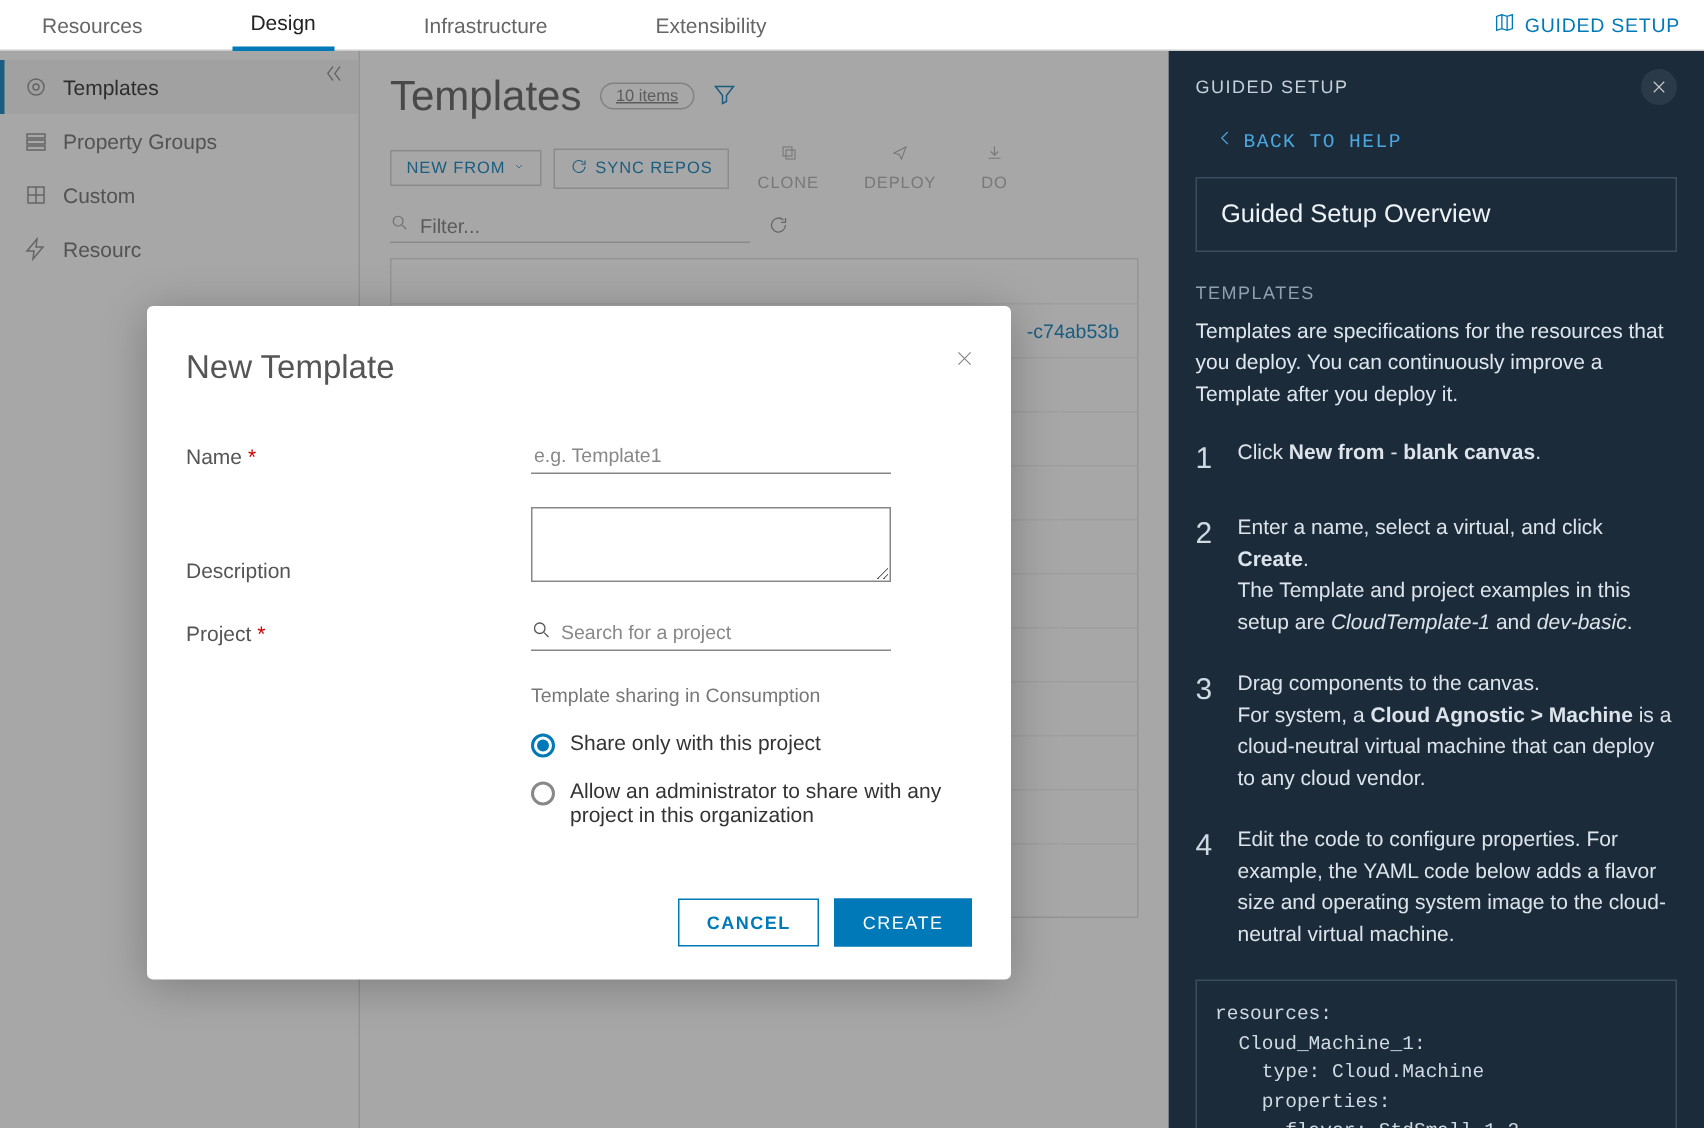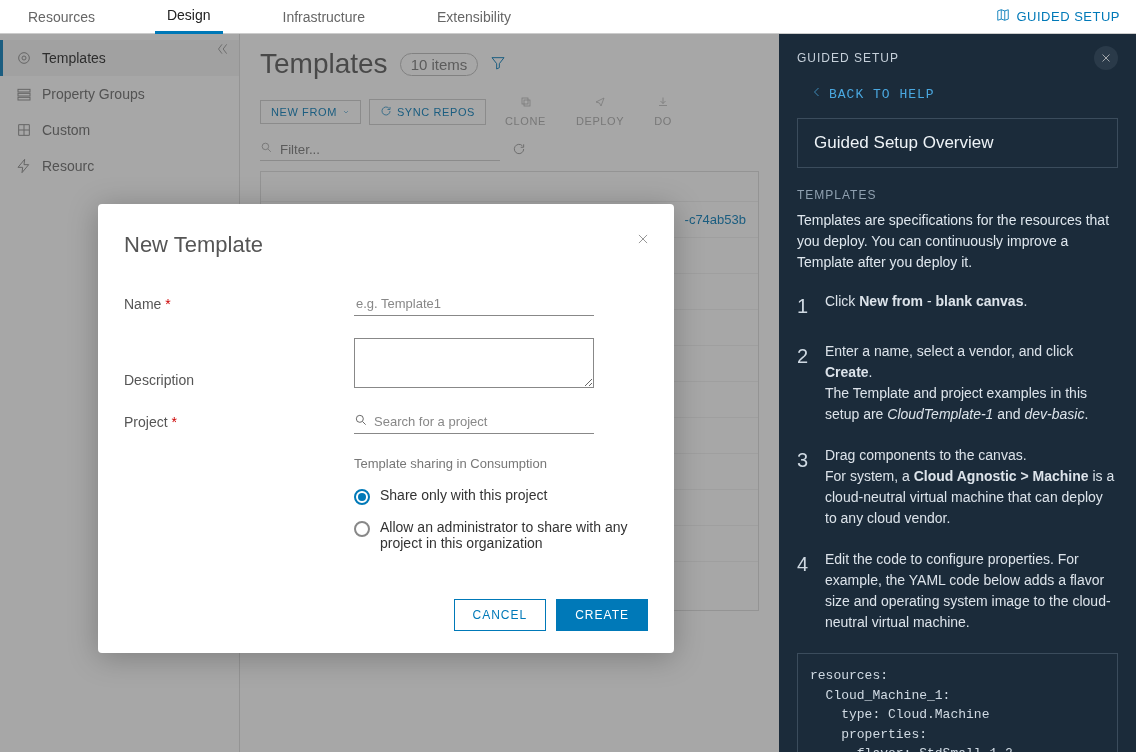--- a/index.html
+++ b/index.html
@@ -22,21 +22,21 @@
 .sidebar { width: 240px; border-right: 1px solid #ddd; padding-top: 6px; position: relative; }
 .sidebar .collapse { position: absolute; top: 8px; right: 10px; color: #888; cursor: pointer; }
 .sidebar .item { display: flex; align-items: center; gap: 10px; padding: 10px 16px; color: #666; cursor: pointer; font-size: 14px; }
 .sidebar .item.active { background: #f4f4f4; color: #222; border-left: 3px solid #0079b8; padding-left: 13px; }
 .sidebar .icon { width: 16px; height: 16px; display: inline-flex; align-items: center; justify-content: center; color: #888; }
 .sidebar .icon svg { width: 16px; height: 16px; }
 
 .content { flex: 1; padding: 14px 20px; position: relative; }
 .page-title-row { display: flex; align-items: center; gap: 12px; margin-bottom: 10px; }
 .page-title { font-size: 28px; font-weight: 300; color: #555; }
-.count-badge { border: 1px solid #bbb; border-radius: 12px; padding: 2px 10px; font-size: 15px; color: #777; }
+.count-badge { border: 1px solid #bbb; border-radius: 12px; padding: 2px 10px; font-size: 11px; color: #777; text-decoration: underline; }
 .filter-icon { color: #0079b8; cursor: pointer; }
 
 .toolbar { display: flex; gap: 8px; align-items: center; margin-bottom: 6px; }
 .tbtn { border: 1px solid #ccc; background: #fff; color: #0079b8; font-size: 11px; padding: 5px 10px; letter-spacing: .6px; cursor: pointer; display: inline-flex; align-items: center; gap: 5px; }
 .tbtn.disabled { color: #aaa; border-color: transparent; cursor: default; flex-direction: column; }
 .filter-row { display: flex; align-items: center; gap: 8px; color: #999; margin-bottom: 10px; }
 .filter-input { border: none; border-bottom: 1px solid #ccc; width: 240px; padding: 3px 0 3px 20px; background: transparent; color: #666; }
 .filter-row .refresh { margin-left: 4px; color: #888; cursor: pointer; }
 .search-wrap { position: relative; }
 .search-wrap .mag { position: absolute; left: 0; top: 2px; color: #999; }
@@ -76,21 +76,21 @@
 .modal .psearch { position: relative; }
 .modal .psearch .mag2 { position: absolute; left: 0; top: 3px; color: #555; }
 .modal .psearch input { padding-left: 20px; }
 .modal .subhead { font-size: 13px; color: #777; margin: 0 0 16px 230px; }
 .modal .radio-row { display: flex; align-items: flex-start; gap: 10px; margin: 0 0 14px 230px; font-size: 14px; color: #333; }
 .modal .radio { width: 16px; height: 16px; border-radius: 50%; border: 2px solid #0079b8; display: inline-flex; align-items: center; justify-content: center; flex-shrink: 0; margin-top: 2px; }
 .modal .radio.checked::after { content: ""; width: 8px; height: 8px; border-radius: 50%; background: #0079b8; }
 .modal .radio.unchecked { border-color: #888; }
 .modal .actions { display: flex; justify-content: flex-end; gap: 10px; margin-top: 48px; }
 .modal .btn { font-size: 12px; letter-spacing: 1px; padding: 8px 18px; cursor: pointer; }
-.modal .btn.outline { background: #fff; border: 1px solid #0079b8; color: #0079b8; }
+.modal .btn.outline { background: #fff; border: 1px solid #0079b8; color: #0079b8; font-weight: bold; }
 .modal .btn.primary { background: #0079b8; border: 1px solid #0079b8; color: #fff; }
 
 svg { stroke: currentColor; fill: none; stroke-width: 1.5; }
 </style>
 </head>
 <body>
 
 <div class="topnav">
   <div class="tab">Resources</div>
   <div class="tab active">Design</div>
@@ -297,21 +297,21 @@
     <ol class="steps">
       <li>
         <span class="num">1</span>
         <span>
           <span>Click </span><b>New from</b><span> - </span><b>blank canvas</b><span>.</span>
         </span>
       </li>
       <li>
         <span class="num">2</span>
         <span>
-          <span>Enter a name, select a vendor, and click </span><b>Create</b><span>.</span><br>
+          <span>Enter a name, select a virtual, and click </span><b>Create</b><span>.</span><br>
           <span>The Template and project examples in this setup are </span><i>CloudTemplate-1</i><span> and </span><i>dev-basic</i><span>.</span>
         </span>
       </li>
       <li>
         <span class="num">3</span>
         <span>
           <span>Drag components to the canvas.</span><br>
           <span>For system, a </span><b>Cloud Agnostic &gt; Machine</b><span> is a cloud-neutral virtual machine that can deploy to any cloud vendor.</span>
         </span>
       </li>

